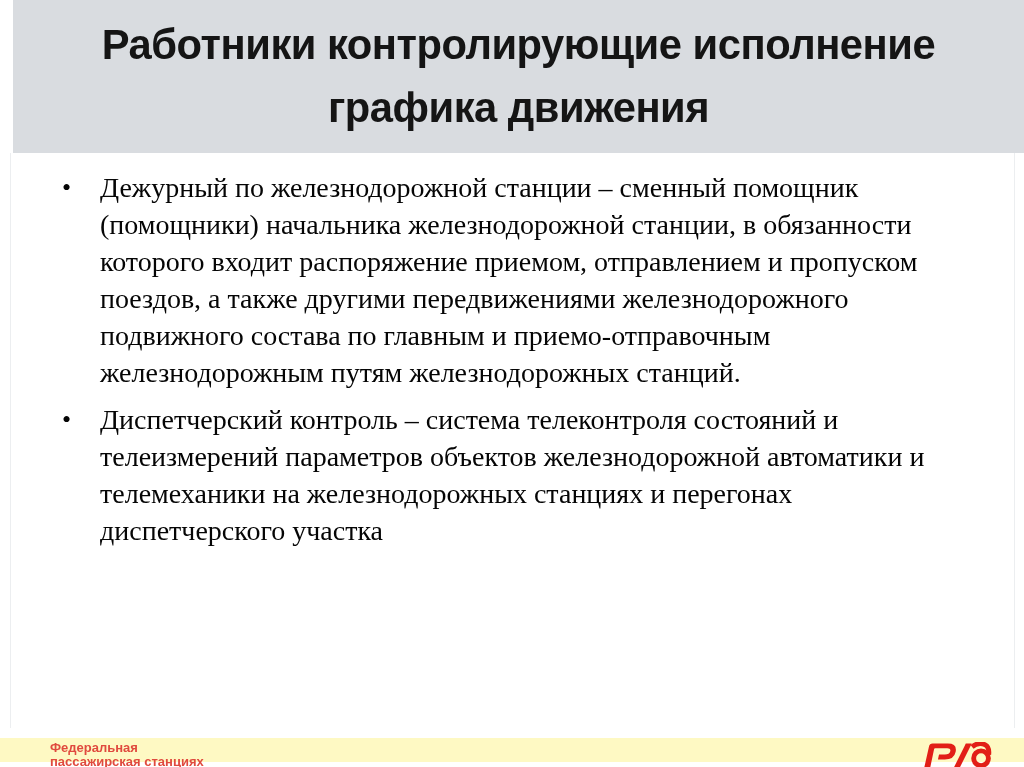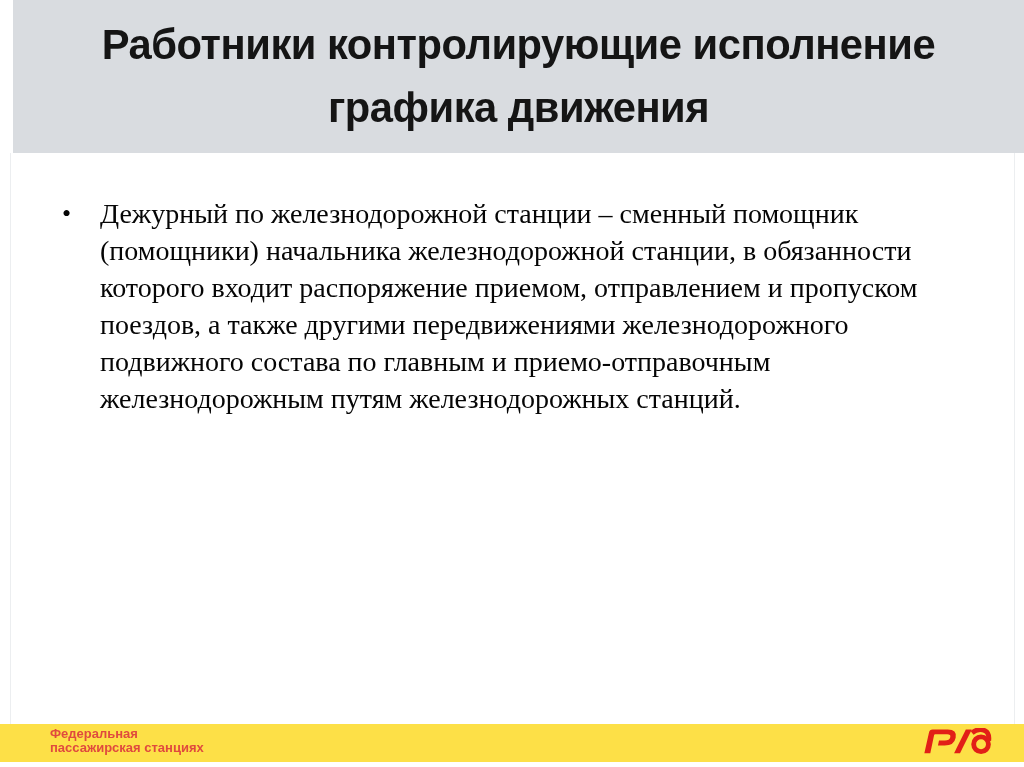--- a/index.html
+++ b/index.html
@@ -45,21 +45,21 @@
     position: absolute;
     top: 0; bottom: 0;
     width: 1px;
     background: #eceef0;
   }
   .edge-line.left  { left: 10px; }
   .edge-line.right { right: 9px; }
 
   .bullet-list {
     margin: 0;
-    padding: 42px 58px 0 62px;
+    padding: 16px 58px 0 62px;
     list-style: none;
   }
   .bullet-item {
     position: relative;
     padding-left: 38px;
     margin-bottom: 10px;
     font-family: "Liberation Serif", serif;
     font-size: 28px;
     line-height: 37px;
     color: #050505;
@@ -72,22 +72,22 @@
     font-size: 26px;
     line-height: 37px;
     color: #050505;
   }
 
   
   .footer-band {
     position: absolute;
     left: 0; right: 0;
     bottom: 5px;
-    height: 38px;
-    background: #fde047;
+    height: 24px;
+    background: #fef9c3;
   }
   .company-name {
     position: absolute;
     left: 50px;
     top: 3px;
     font-family: "Liberation Sans", sans-serif;
     font-weight: 700;
     font-size: 13px;
     line-height: 14px;
     color: #e04a3e;
@@ -110,20 +110,21 @@
       <div>Работники контролирующие исполнение</div>
       <div>графика движения</div>
     </div>
   </header>
 
   <main class="content">
     <div class="edge-line left"></div>
     <div class="edge-line right"></div>
     <ul class="bullet-list">
       <li class="bullet-item">Дежурный по железнодорожной станции – сменный помощник (помощники) начальника железнодорожной станции, в обязанности которого входит распоряжение приемом, отправлением и пропуском поездов, а также другими передвижениями железнодорожного подвижного состава по главным и приемо-отправочным железнодорожным путям железнодорожных станций.</li>
+      <li class="bullet-item">Диспетчерский контроль – система телеконтроля состояний и телеизмерений параметров объектов железнодорожной автоматики и телемеханики на железнодорожных станциях и перегонах диспетчерского участка</li>
     </ul>
   </main>
 
   <footer class="footer-band">
     <div class="company-name">
       <div>Федеральная</div>
       <div>пассажирская станциях</div>
     </div>
     <div class="rzd-logo" role="img" aria-label="РЖД">
       <svg width="78" height="27" viewBox="0 0 80 30" xmlns="http://www.w3.org/2000/svg">

